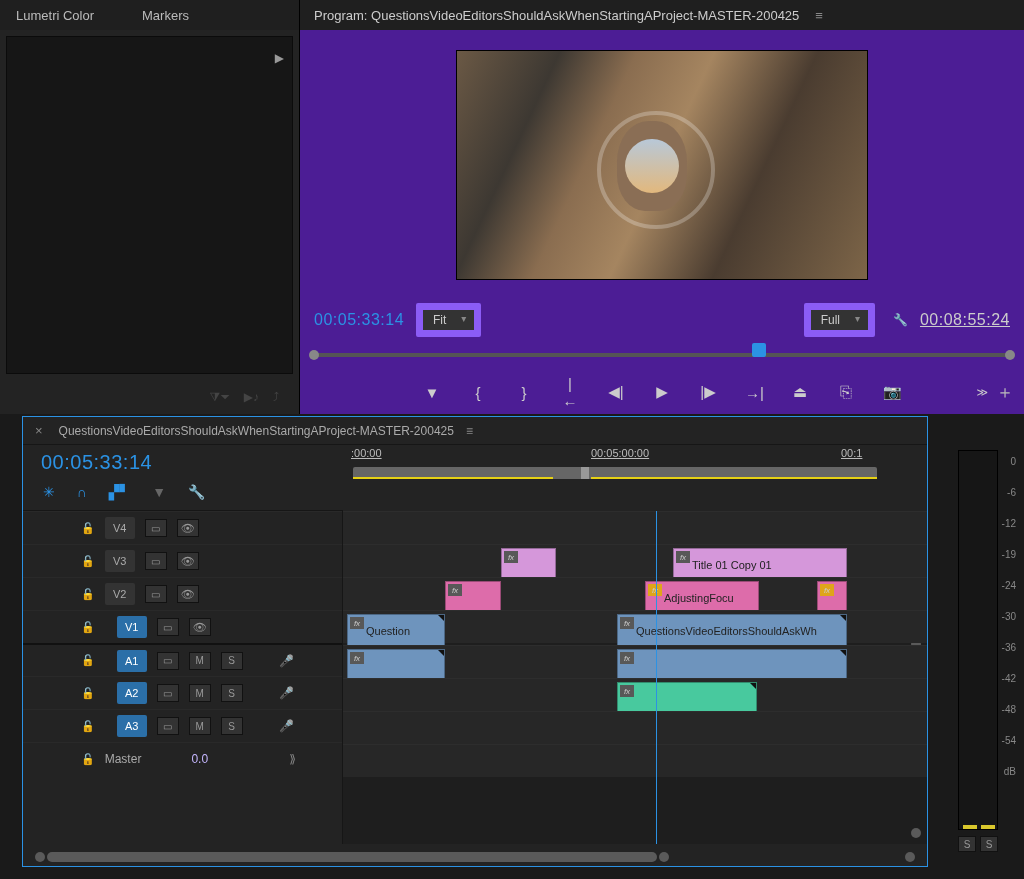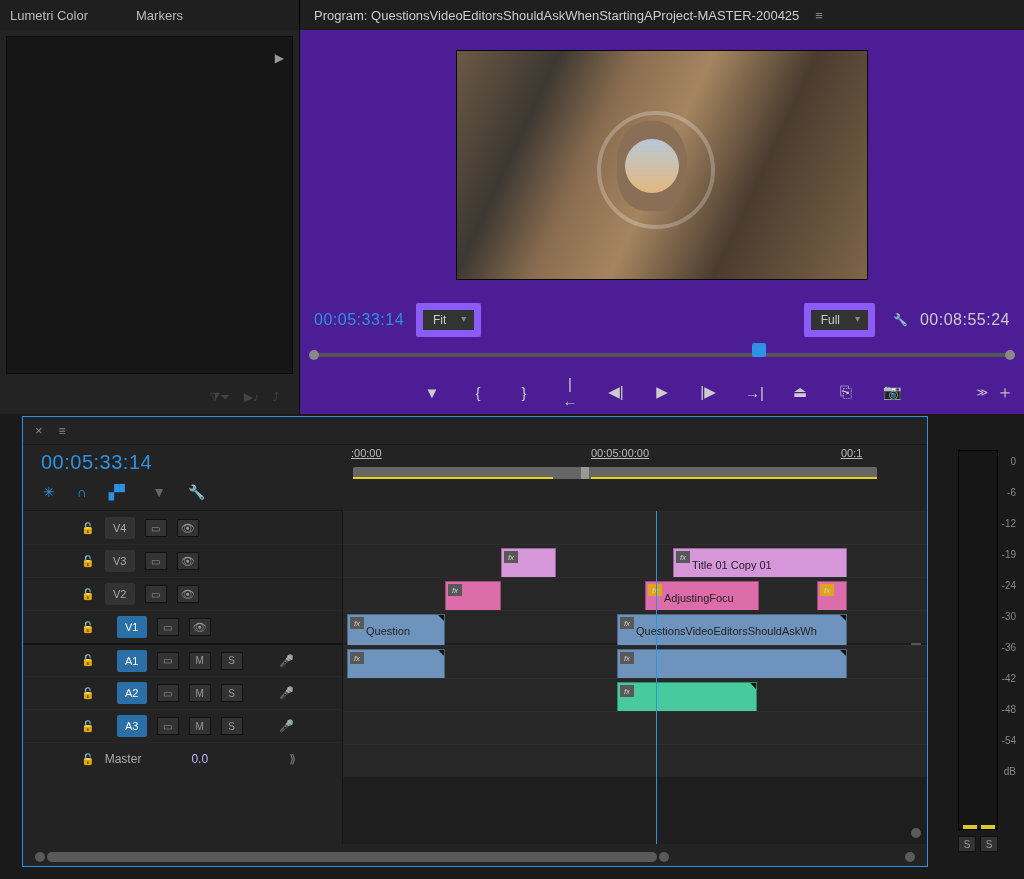--- a/index.html
+++ b/index.html
@@ -3,38 +3,38 @@
 <meta charset="utf-8">
 <style>
 * { margin: 0; padding: 0; box-sizing: border-box; font-family: -apple-system, "Segoe UI", sans-serif; }
 body { width: 1024px; height: 879px; background: #1a1a1a; color: #aaa; overflow: hidden; font-size: 12px; }
 
 .app { display: flex; flex-direction: column; height: 100%; }
 
 
 .top-row { display: flex; height: 414px; }
 .left-col { width: 300px; background: #232323; display: flex; flex-direction: column; border-right: 1px solid #000; }
-.left-tabs { display: flex; height: 30px; align-items: center; gap: 48px; padding-left: 10px; background: #1f1f1f; }
+.left-tabs { display: flex; height: 30px; align-items: center; gap: 48px; padding-left: 16px; background: #1f1f1f; }
 .left-tabs span { color: #bbb; font-size: 13px; }
 .left-body { flex: 1; background: #161616; margin: 6px; border: 1px solid #0b0b0b; position: relative; }
 .left-chevron { position: absolute; right: 8px; top: 14px; color:#999; }
 .left-footer { height: 34px; display: flex; justify-content: flex-end; gap: 14px; padding-right: 20px; align-items: center; color:#444; }
 
 .program-panel { flex: 1; background: #4c1d95; display: flex; flex-direction: column; }
 .prog-header { height: 30px; display: flex; align-items: center; gap: 10px; padding-left: 14px; background: #1f1f1f; font-size: 13px; color:#ccc;}
 .prog-header .menu-icon { margin-left: 6px; color:#888;}
 .monitor { flex: 1; display: flex; align-items: center; justify-content: center; }
 .video-frame { width: 412px; height: 230px; background: linear-gradient(115deg,#6b5945 0%, #3d3832 20%, #8a6d50 35%, #a58560 50%, #4a3c30 70%, #7d6548 100%); position: relative; border:1px solid #000; overflow:hidden;}
 .video-frame::before { content:""; position:absolute; left:140px; top:60px; width:110px; height:110px; border:4px solid rgba(255,255,255,.25); border-radius:50%; }
 .video-frame::after { content:""; position:absolute; left:168px; top:88px; width:54px; height:54px; background:linear-gradient(#b8c8d8,#e2b87d); border-radius:50%; }
 .face { position:absolute; left:160px; top:70px; width:70px; height:90px; background:#8a6e55; border-radius:45% 45% 40% 40%; }
 
 .prog-controls { height: 40px; display: flex; align-items: center; padding: 0 14px; gap: 12px; }
 .tc { color: #2b92e4; font-size: 16px; font-weight: 500; letter-spacing: .5px; }
-.tc-right { color: #ccc; margin-left: auto; }
+.tc-right { color: #ccc; margin-left: auto; text-decoration: underline; }
 .dropdown { background: #333; color:#ccc; border:7px solid #8b5cf6; padding: 3px 28px 3px 10px; font-size:12px; border-radius:2px; position:relative; }
 .dropdown::after { content:"▾"; position:absolute; right:8px; color:#888; font-size:10px;}
 .wrench { color:#999; margin-left:6px;}
 .prog-scrub { height: 30px; padding: 0 14px; display:flex; align-items:center; }
 .scrub-track { flex:1; height:4px; background:#555; position:relative; }
 .scrub-track .dot { width:10px; height:10px; background:#888; border-radius:50%; position:absolute; top:-3px; }
 .scrub-track .playhead { position:absolute; left:63%; top:-10px; width:14px; height:14px; background:#2b92e4; border-radius:2px;}
 .transport { height: 44px; display:flex; align-items:center; justify-content:center; gap:28px; color:#ccc; font-size:15px; position:relative;}
 .transport .ico { width:18px; text-align:center; }
 .transport .expand { position:absolute; right:36px; font-size:11px;}
@@ -161,20 +161,21 @@
         <span class="expand">≫</span>
         <span class="plus">＋</span>
       </div>
     </div>
   </div>
 
   <div class="bottom-row">
     <div class="timeline-panel">
       <div class="tl-header">
         <span class="close">×</span>
+        <span>QuestionsVideoEditorsShouldAskWhenStartingAProject-MASTER-200425</span>
         <span class="menu-icon" style="color:#888">≡</span>
       </div>
       <div style="display:flex">
         <div style="width:320px">
           <div class="tl-tc">00:05:33:14</div>
           <div class="tl-tools">
             <span>✳</span>
             <span>∩</span>
             <span>▞▘</span>
             <span class="grey">▼</span>

